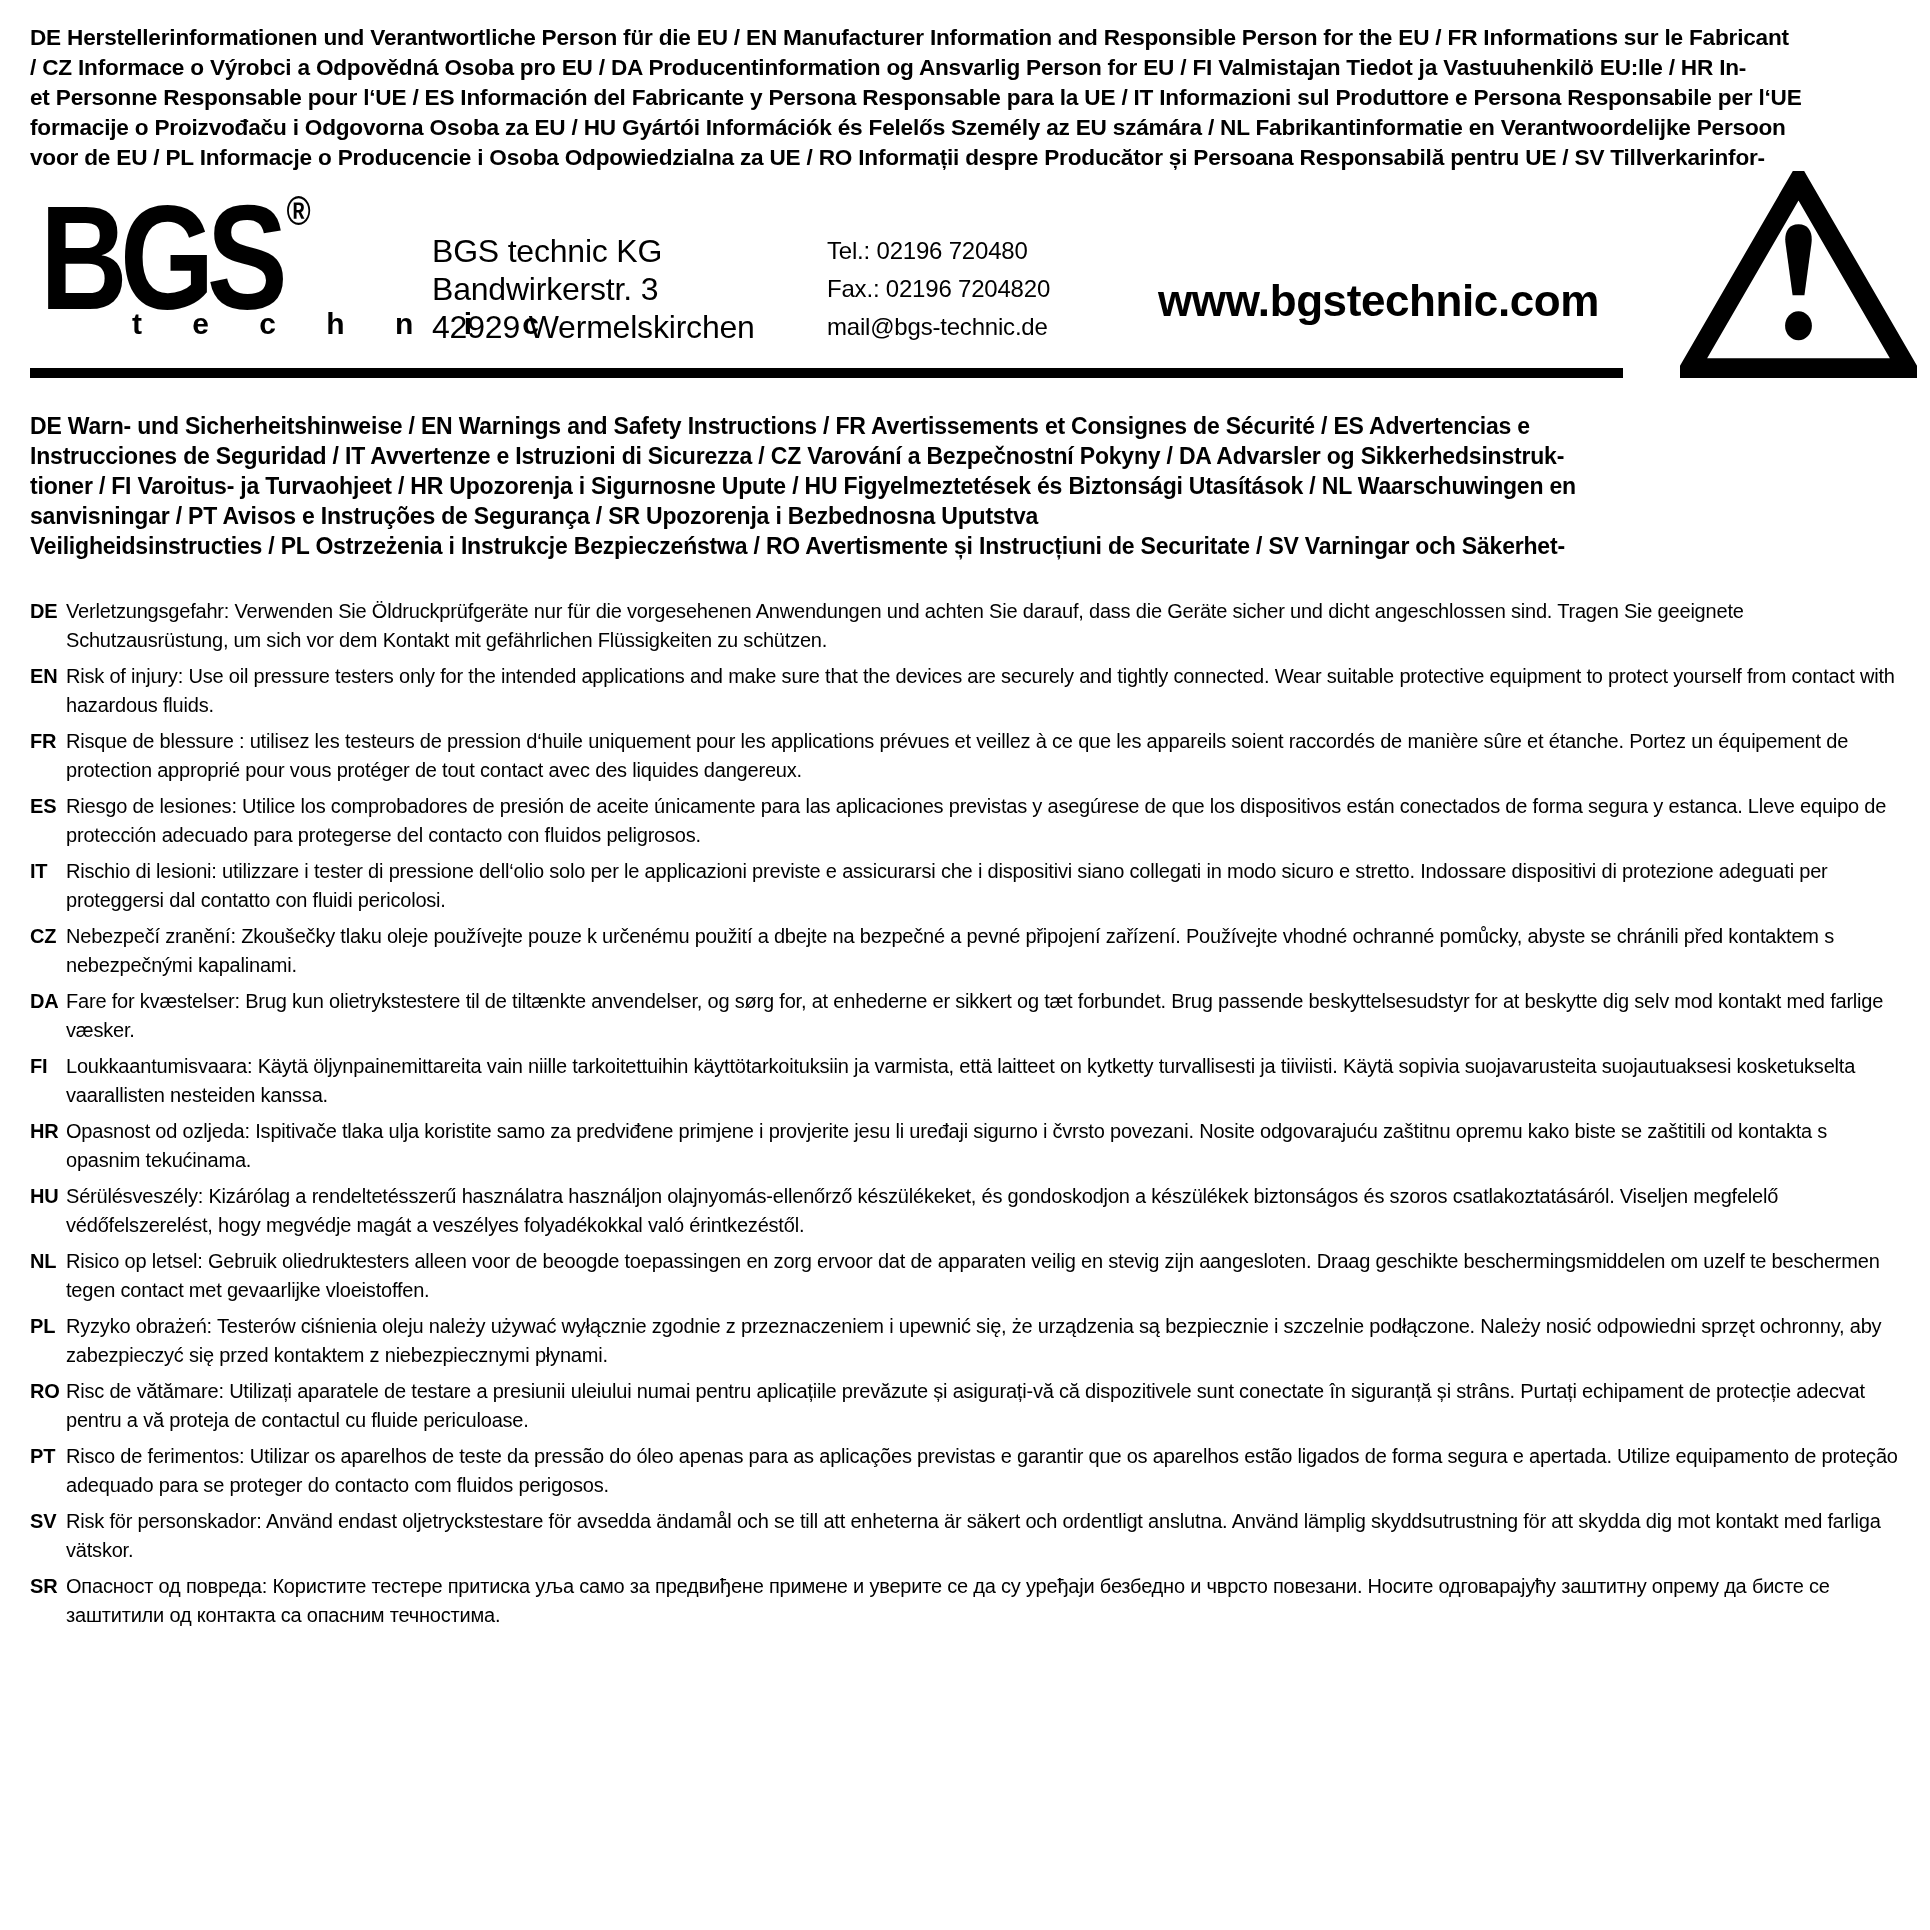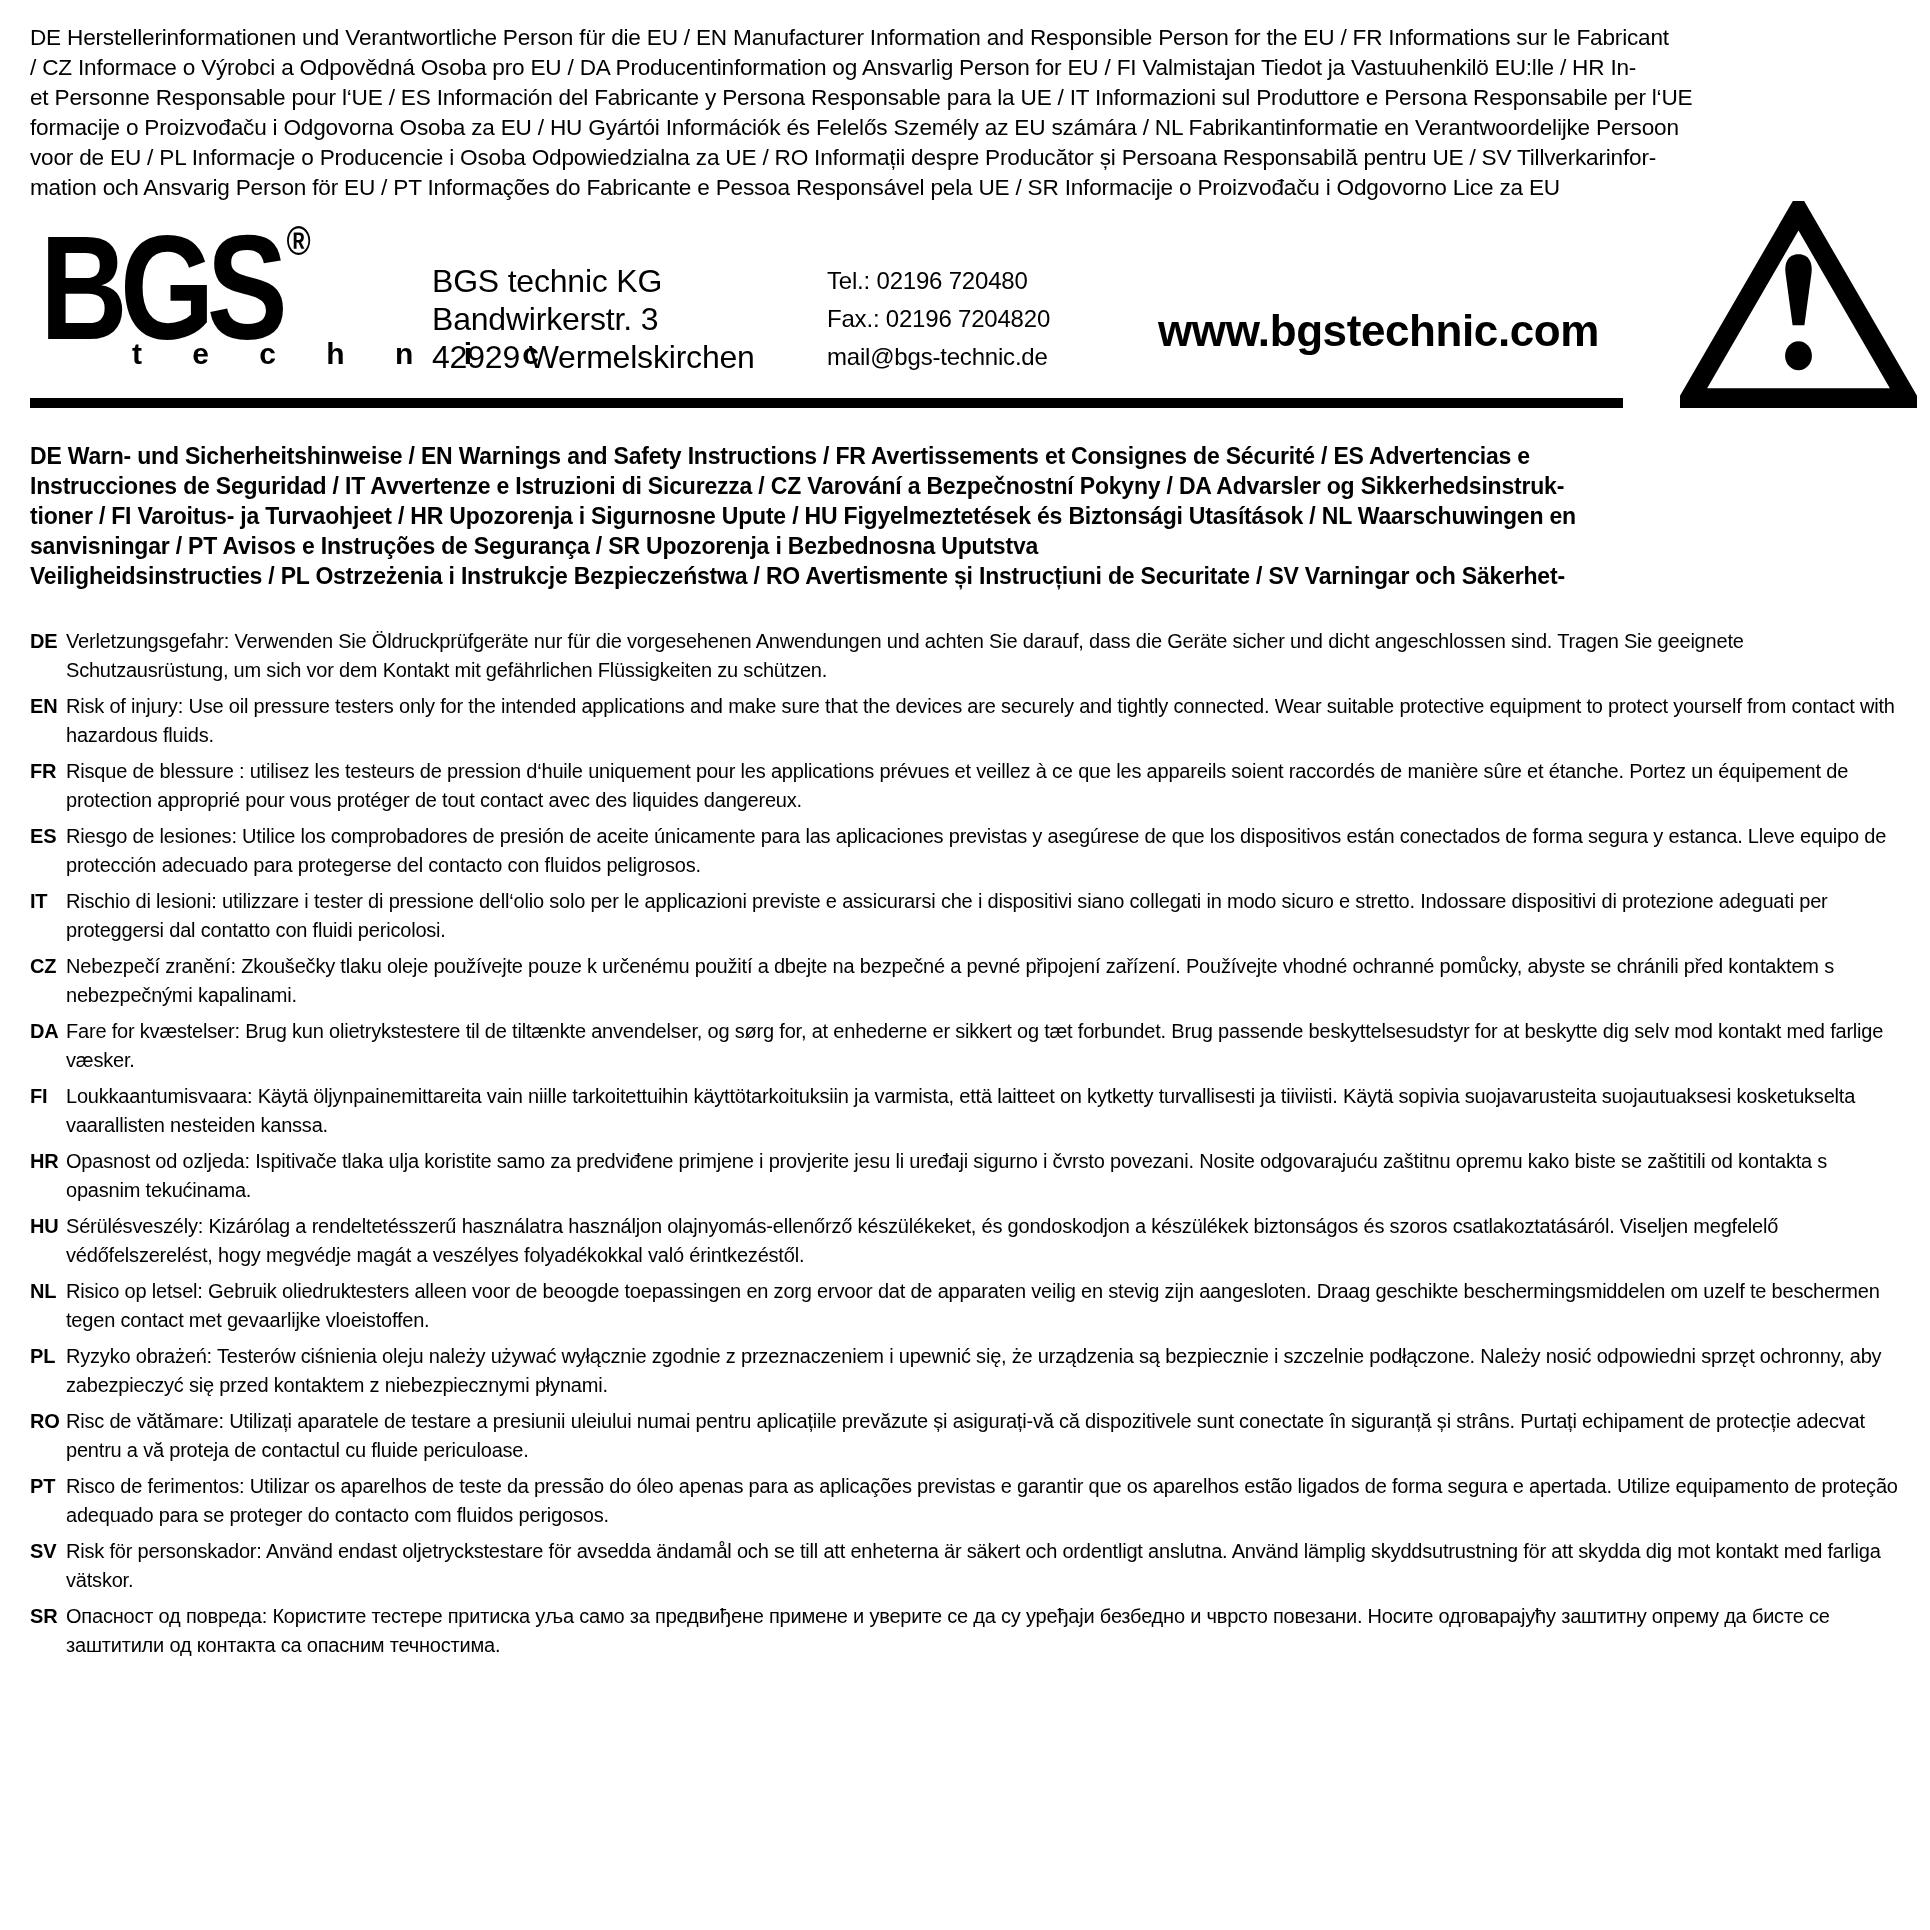--- a/index.html
+++ b/index.html
@@ -7,21 +7,21 @@
     width:1930px;height:1930px;position:relative;
     font-family:"Liberation Sans", sans-serif;
     color:#000;
     -webkit-font-smoothing:antialiased;
   }
   .page{position:absolute;inset:0;background:#fff;}
 
   
   .h1{
     margin:23px 30px 0 30px;
-    font-weight:normal;font-size:22.6px;line-height:30px;letter-spacing:-0.2px;
+    font-weight:bold;font-size:22.6px;line-height:30px;letter-spacing:-0.2px;
   }
 
   
   .band{position:relative;height:202px;margin-top:3.1px;padding-left:31px;}
   .logo{position:absolute;left:40px;top:14px;}
   .logo-bgs{
     font-weight:bold;font-size:148px;line-height:0.92;letter-spacing:-9.3px;
     display:inline-block;transform:scaleX(0.82);transform-origin:0 0;
     font-family:"Liberation Sans", sans-serif;
   }
@@ -52,21 +52,20 @@
 <body>
 
 <div class="page">
 
   <div class="h1">
     <div>DE Herstellerinformationen und Verantwortliche Person für die EU  /  EN Manufacturer Information and Responsible Person for the EU  /  FR Informations sur le Fabricant</div>
     <div>/  CZ Informace o Výrobci a Odpovědná Osoba pro EU  /  DA Producentinformation og Ansvarlig Person for EU  /  FI Valmistajan Tiedot ja Vastuuhenkilö EU:lle  /  HR In-</div>
     <div>et Personne Responsable pour l‘UE  /  ES Información del Fabricante y Persona Responsable para la UE  /  IT Informazioni sul Produttore e Persona Responsabile per l‘UE</div>
     <div>formacije o Proizvođaču i Odgovorna Osoba za EU  /  HU Gyártói Információk és Felelős Személy az EU számára  /  NL Fabrikantinformatie en Verantwoordelijke Persoon</div>
     <div>voor de EU  /  PL Informacje o Producencie i Osoba Odpowiedzialna za UE  /  RO Informații despre Producător și Persoana Responsabilă pentru UE  /  SV Tillverkarinfor-</div>
-    <div>mation och Ansvarig Person för EU  /  PT Informações do Fabricante e Pessoa Responsável pela UE  /  SR Informacije o Proizvođaču i Odgovorno Lice za EU</div>
   </div>
 
   <div class="band">
     <div class="logo">
       <div class="logo-bgs"><span>BGS</span><span class="logo-reg">®</span></div>
       <div class="logo-technic">t e c h n i c</div>
     </div>
 
     <div class="addr">
       <div>BGS technic KG</div>

